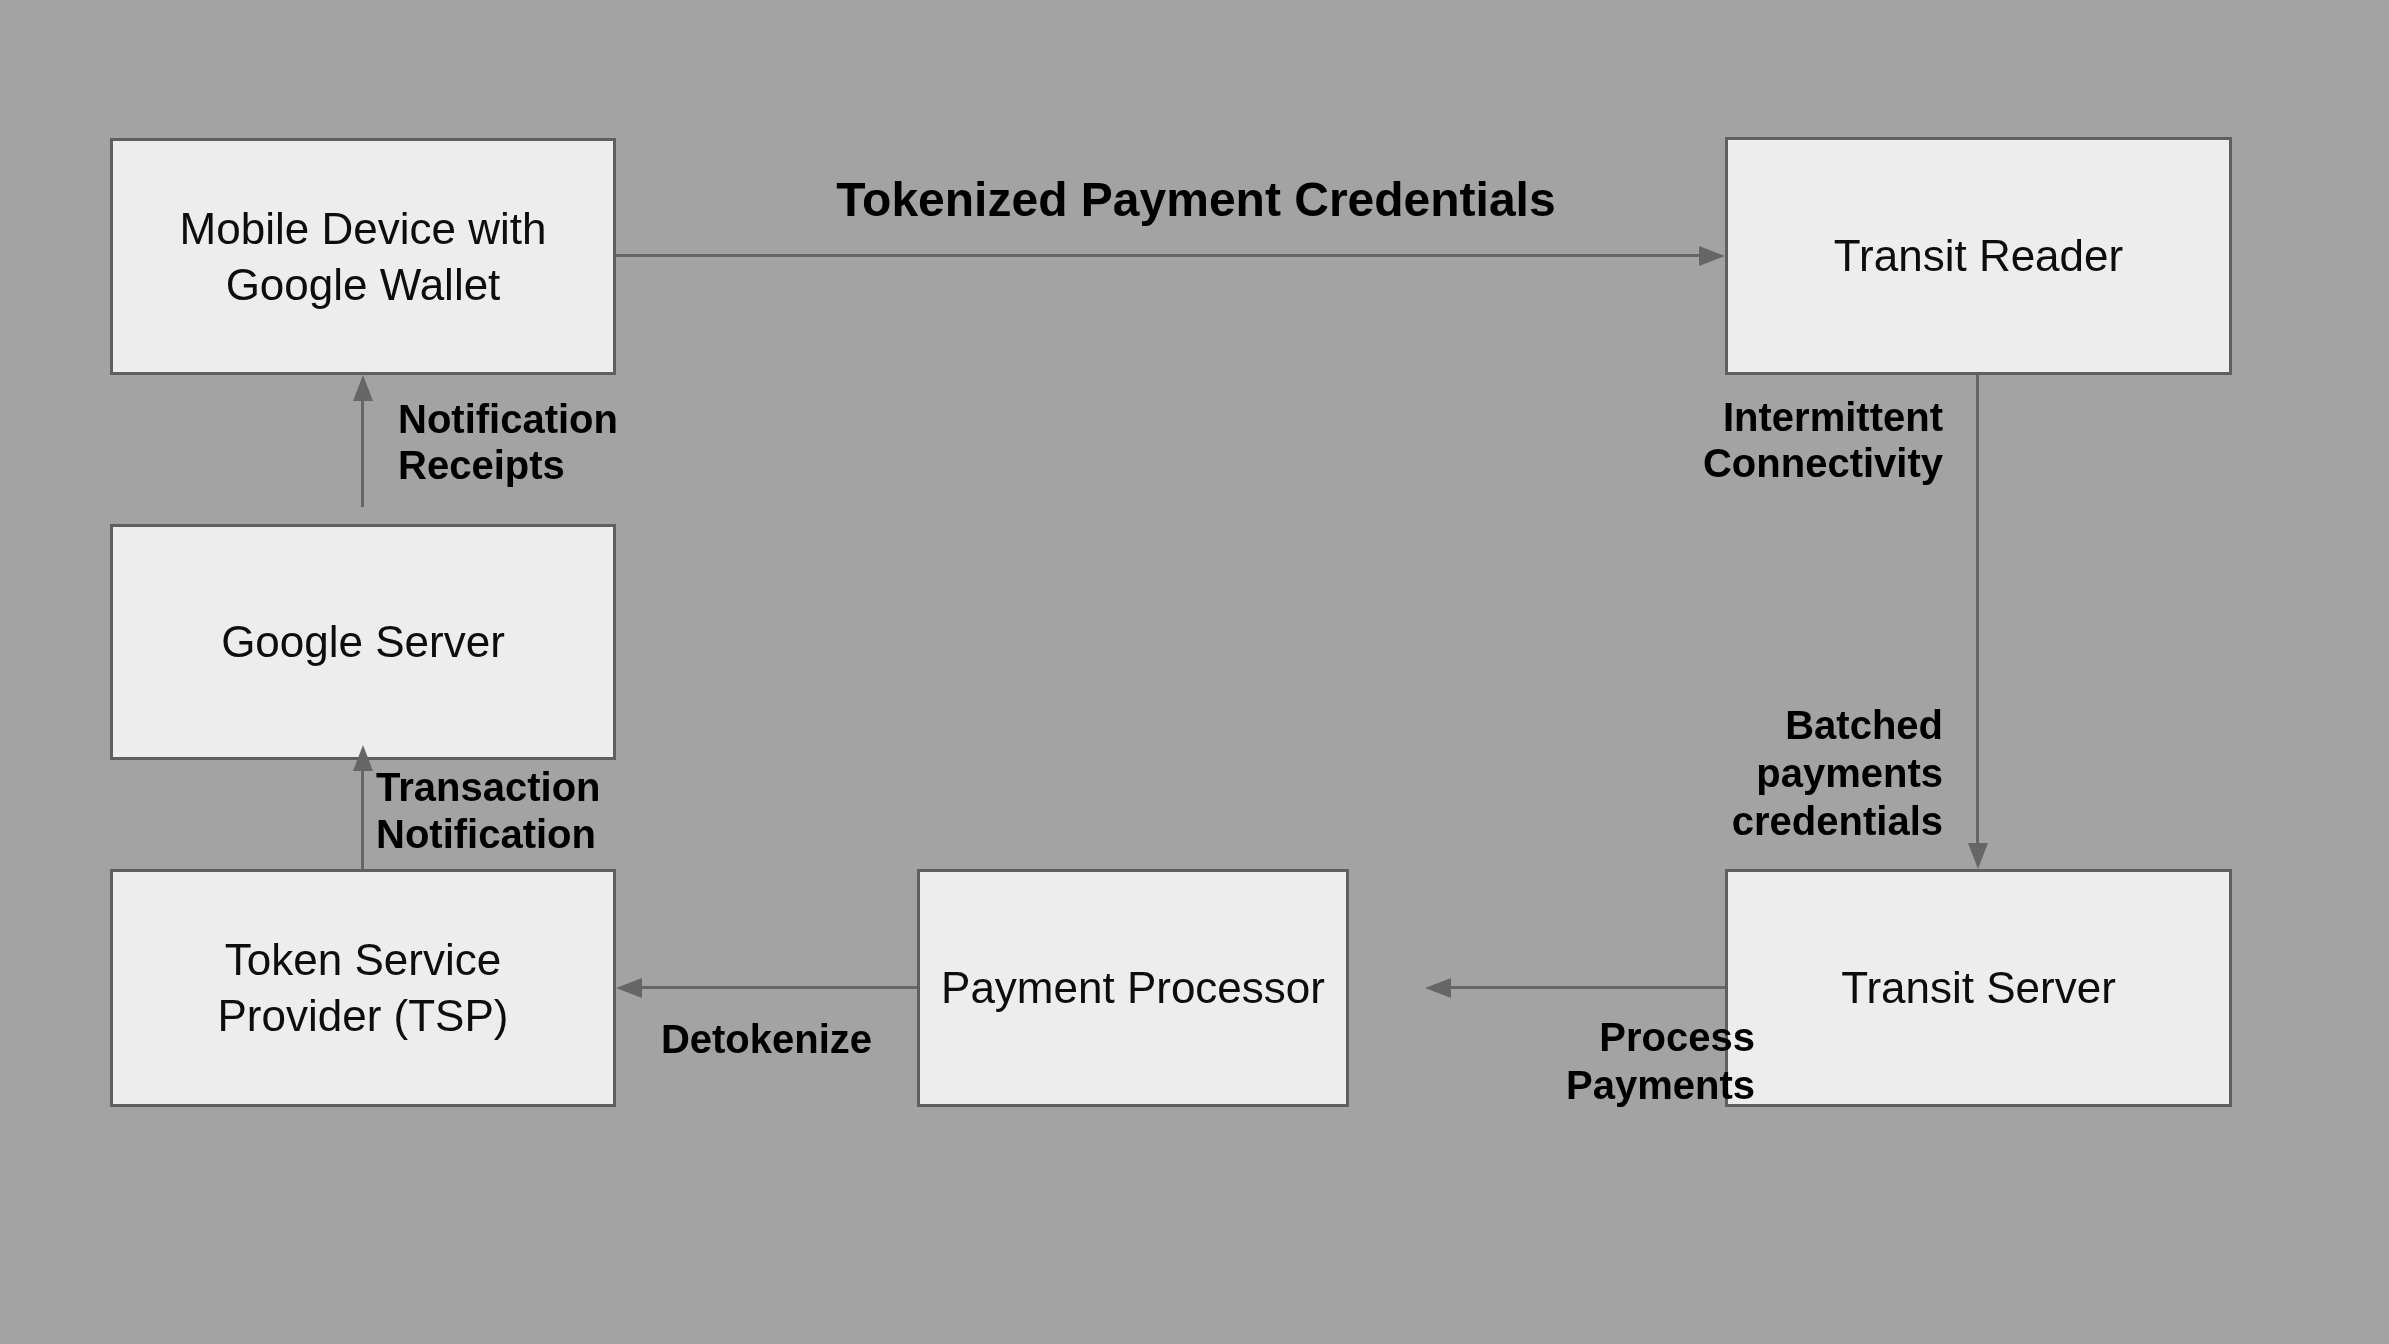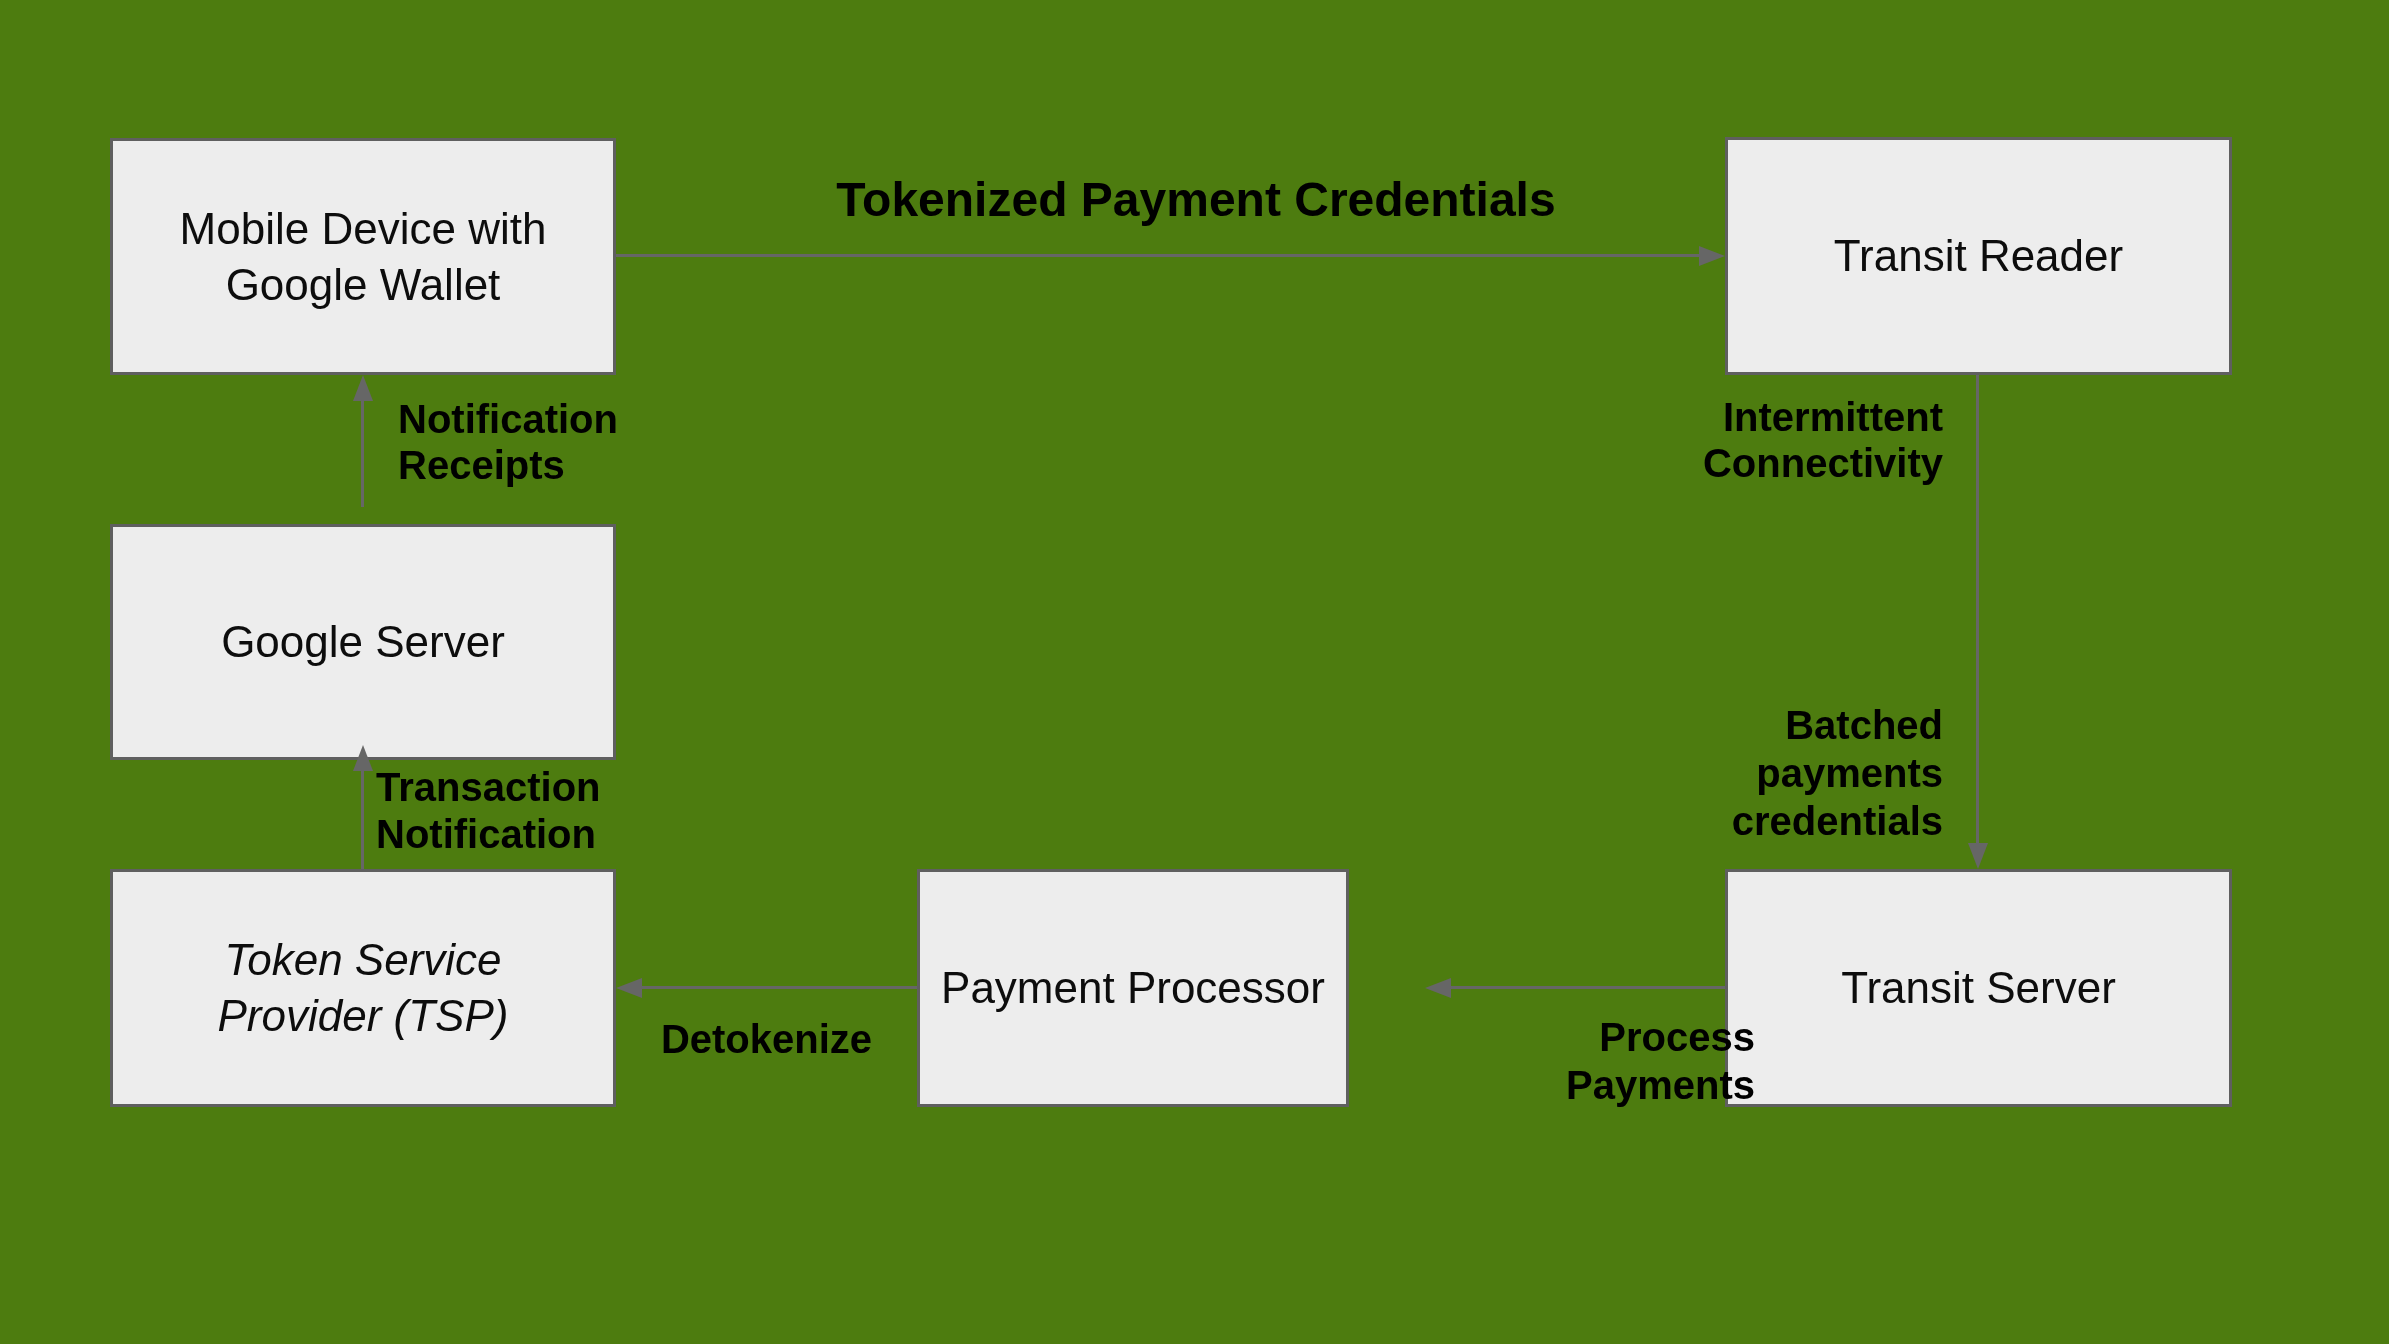--- a/index.html
+++ b/index.html
@@ -7,41 +7,41 @@
     padding: 0;
     background: #ffffff;
     width: 2389px;
     height: 1344px;
     font-family: "Liberation Sans", sans-serif;
   }
   #canvas {
     position: relative;
     width: 2389px;
     height: 1344px;
-    background: #4d7c0f;
+    background: #a3a3a3;
     overflow: hidden;
   }
   .node {
     position: absolute;
     box-sizing: border-box;
     background: #ededed;
     border: 3px solid #5f5f5f;
     display: flex;
     align-items: center;
     justify-content: center;
     text-align: center;
     font-size: 44px;
     line-height: 56px;
     color: #0d0d0d;
     white-space: pre-line;
   }
   #node-mobile   { left: 110px;  top: 138px; width: 506px; height: 237px; }
   #node-reader   { left: 1725px; top: 137px; width: 507px; height: 238px; }
   #node-google   { left: 110px;  top: 509px; width: 506px; height: 236px; margin-top: 15px; }
-  #node-tsp      { left: 110px;  top: 869px; width: 506px; height: 238px; font-style: italic; }
+  #node-tsp      { left: 110px;  top: 869px; width: 506px; height: 238px; }
   #node-processor{ left: 917px;  top: 869px; width: 432px; height: 238px; }
   #node-transit  { left: 1725px; top: 869px; width: 507px; height: 238px; }
 
   .hline { position: absolute; height: 3px; background: #666666; }
   .vline { position: absolute; width: 3px;  background: #666666; }
 
   #line-tokenized { left: 616px;  top: 254px; width: 1085px; }
   #line-notif     { left: 361px;  top: 400px; height: 107px; }
   #line-trans     { left: 361px;  top: 770px; height: 99px;  }
   #line-batched   { left: 1976px; top: 375px; height: 470px; }

